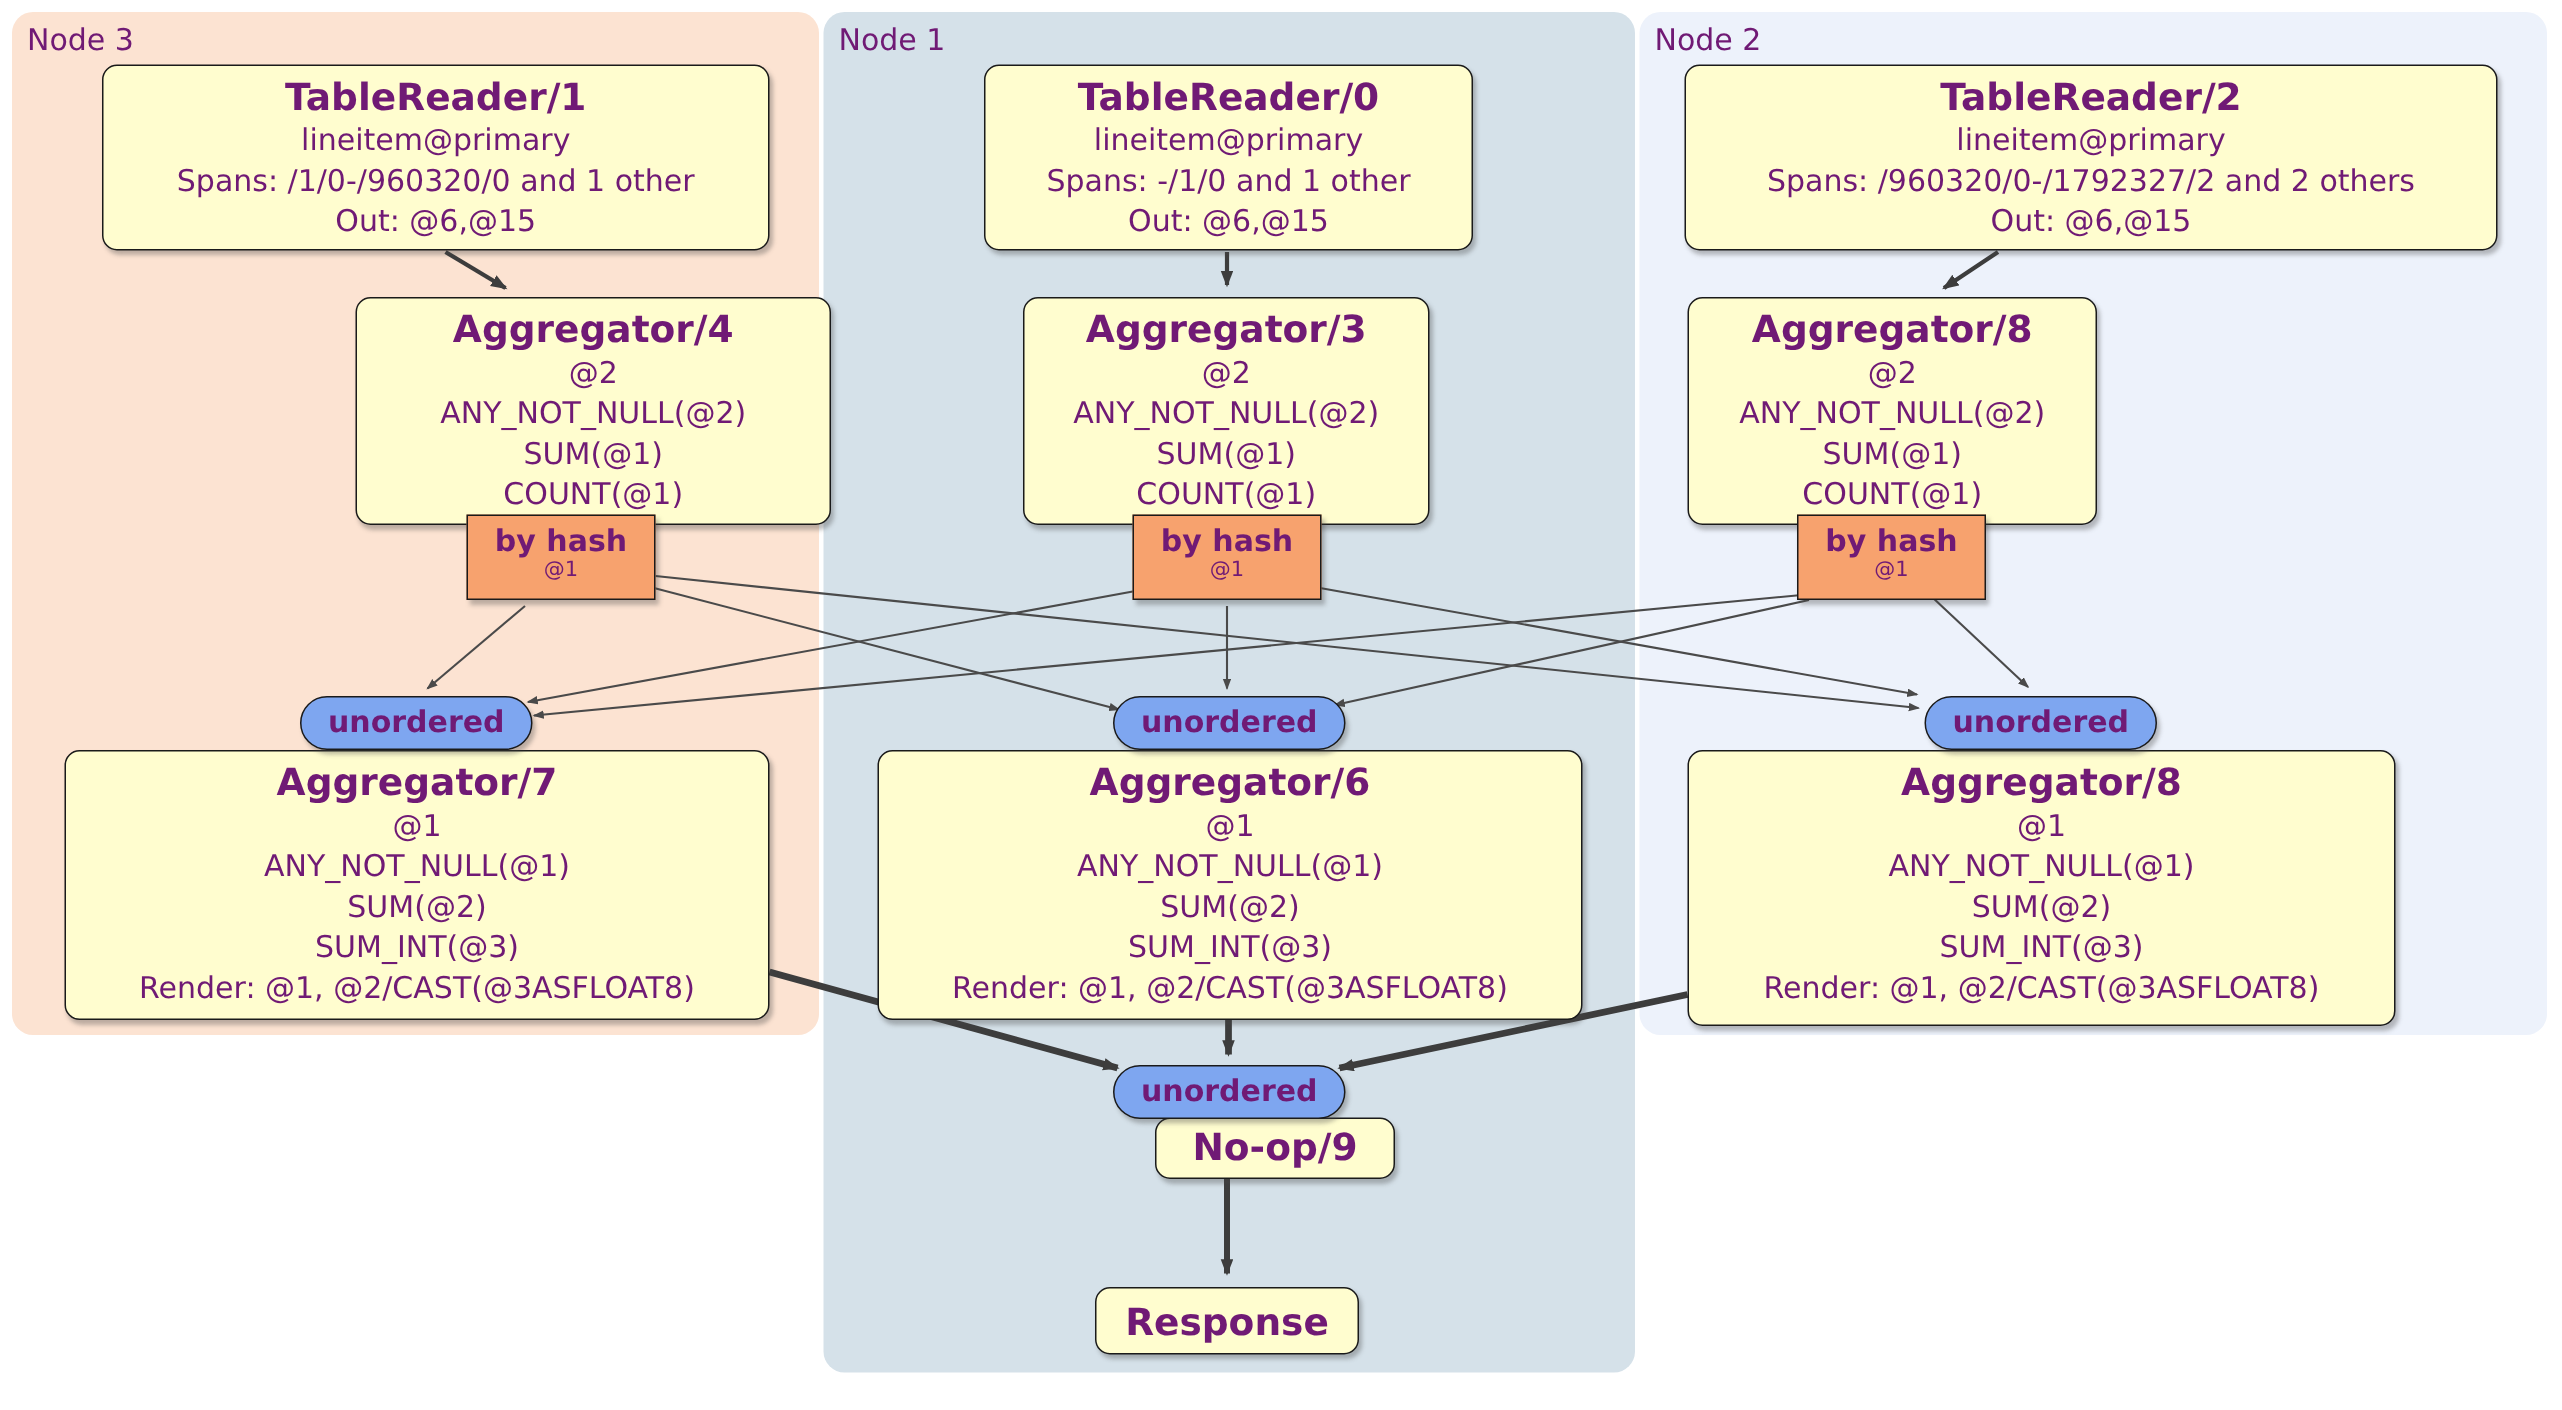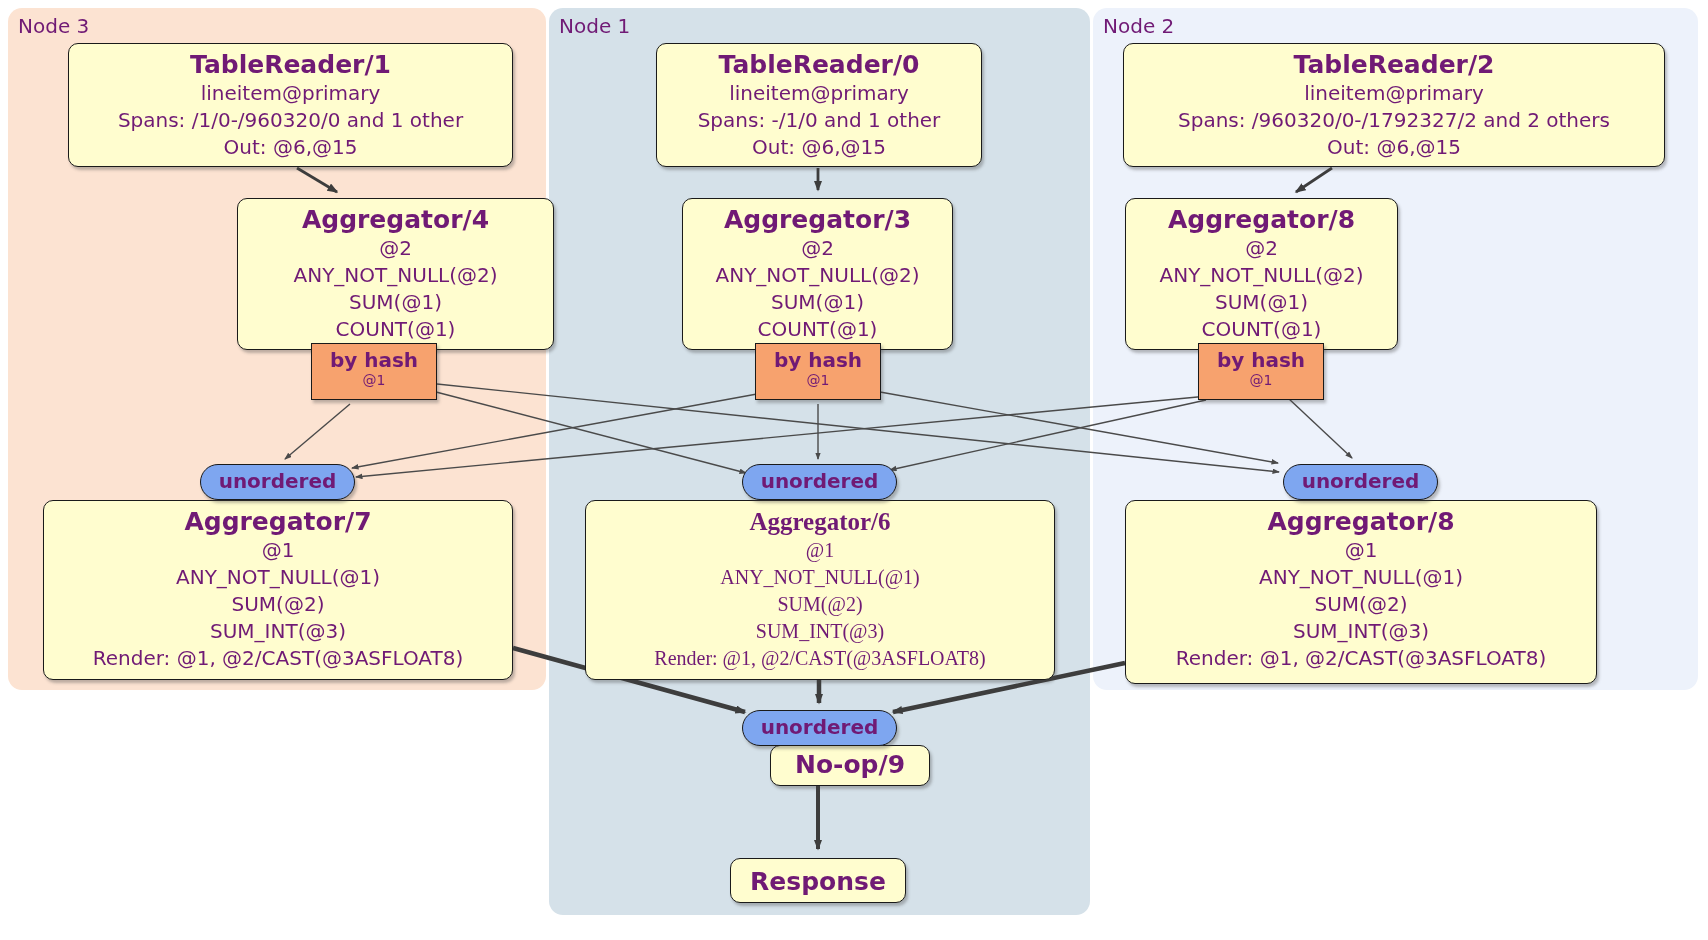--- a/index.html
+++ b/index.html
@@ -134,21 +134,21 @@
   <div class="sync" style="left:1283px;top:464px;width:155px;height:36px;">unordered</div>
 
   <div class="pbox" style="left:43px;top:500px;width:470px;height:180px;">
     <div class="ptitle">Aggregator/7</div>
     <div class="pline">@1</div>
     <div class="pline">ANY_NOT_NULL(@1)</div>
     <div class="pline">SUM(@2)</div>
     <div class="pline">SUM_INT(@3)</div>
     <div class="pline">Render: @1, @2/CAST(@3ASFLOAT8)</div>
   </div>
-  <div class="pbox" style="left:585px;top:500px;width:470px;height:180px;font-family:Liberation Serif, serif;">
+  <div class="pbox" style="left:585px;top:500px;width:470px;height:180px;">
     <div class="ptitle">Aggregator/6</div>
     <div class="pline">@1</div>
     <div class="pline">ANY_NOT_NULL(@1)</div>
     <div class="pline">SUM(@2)</div>
     <div class="pline">SUM_INT(@3)</div>
     <div class="pline">Render: @1, @2/CAST(@3ASFLOAT8)</div>
   </div>
   <div class="pbox" style="left:1125px;top:500px;width:472px;height:184px;">
     <div class="ptitle">Aggregator/8</div>
     <div class="pline">@1</div>

